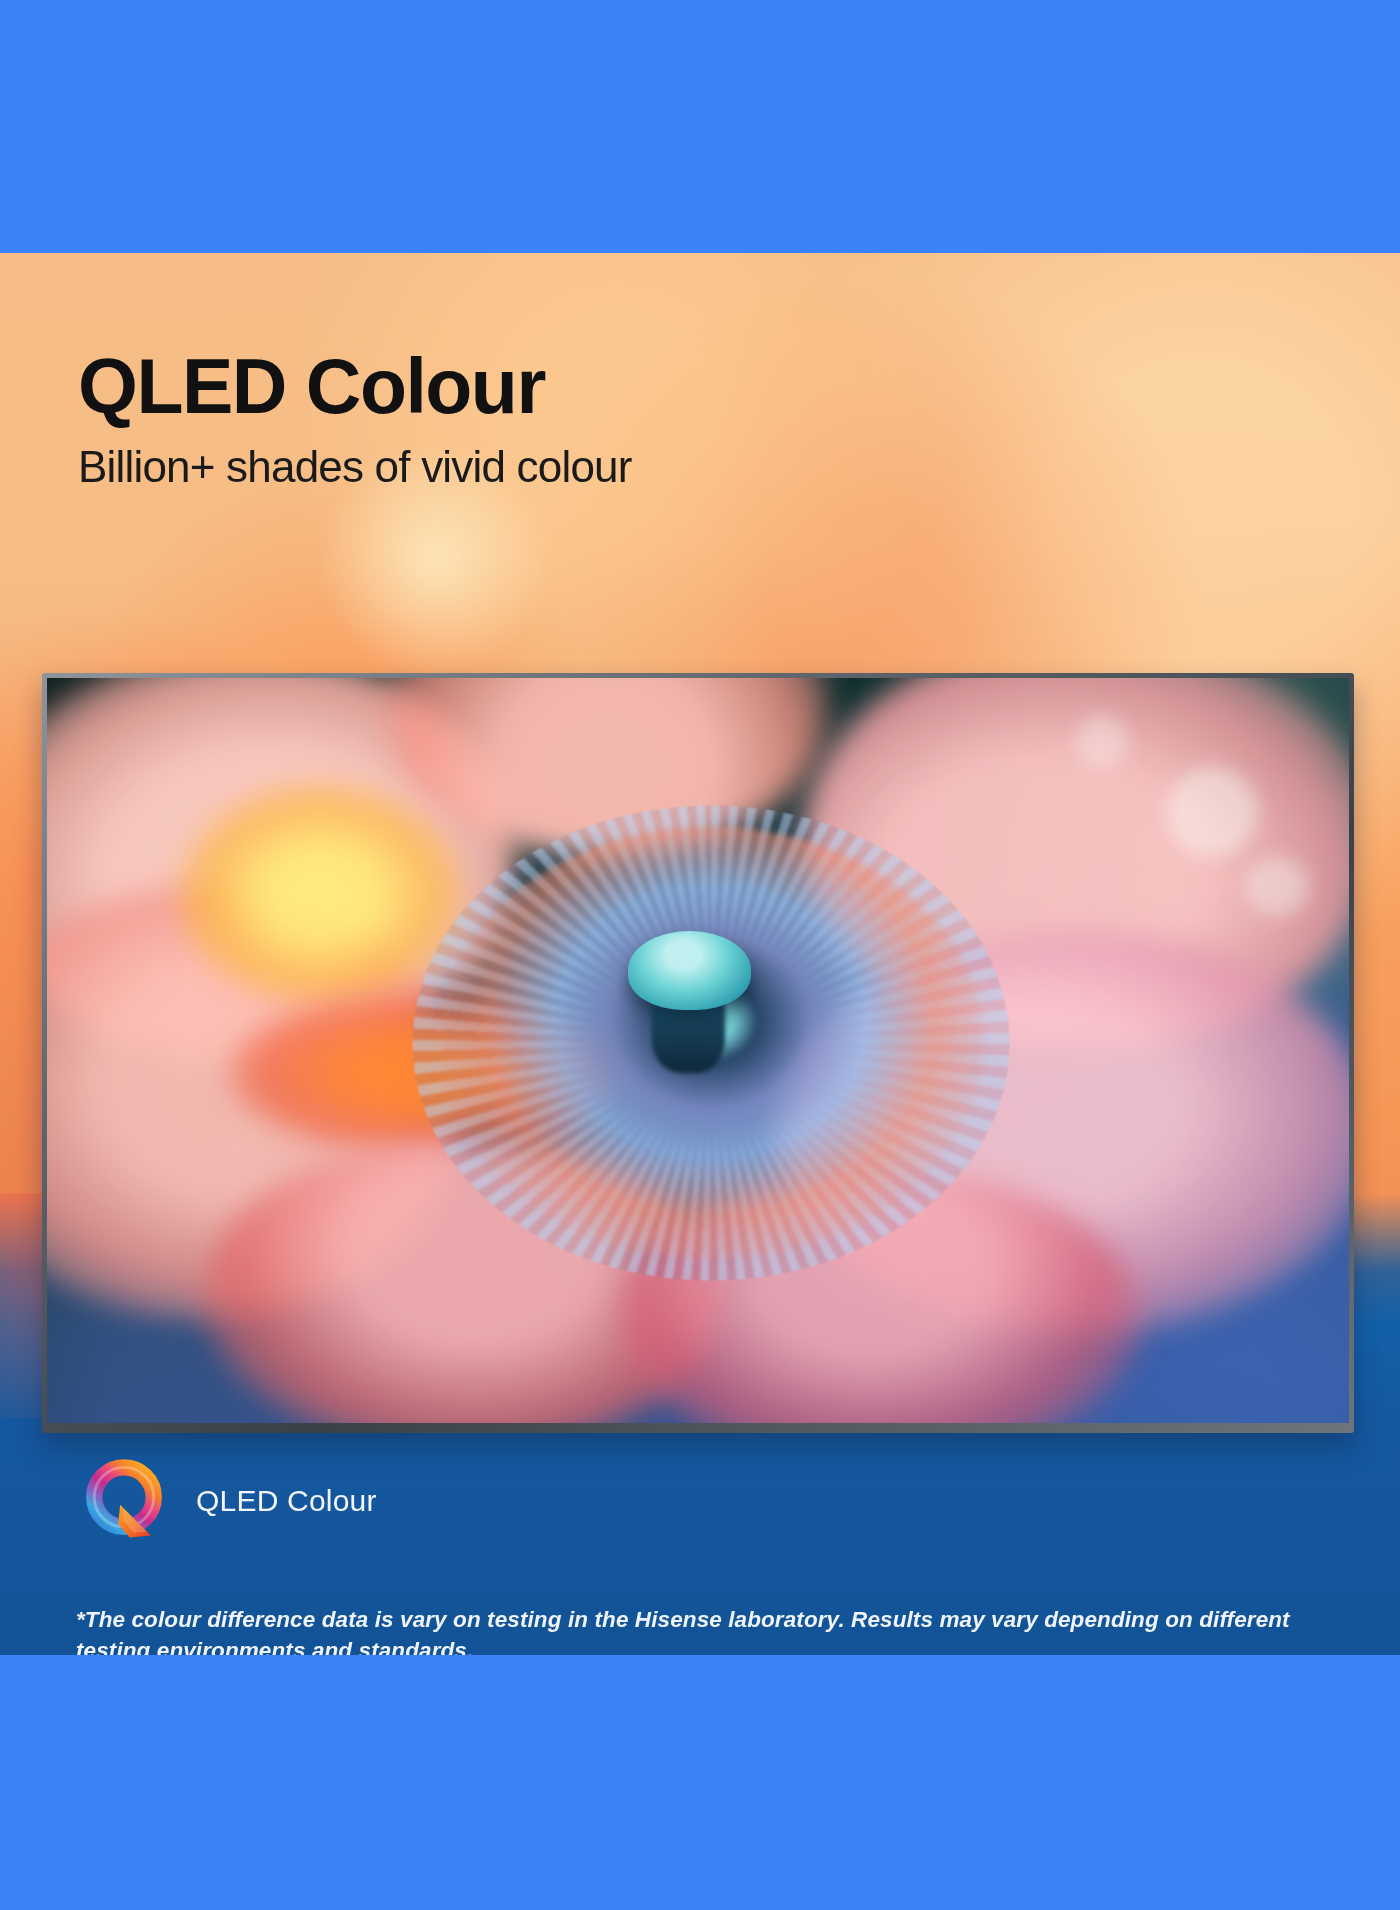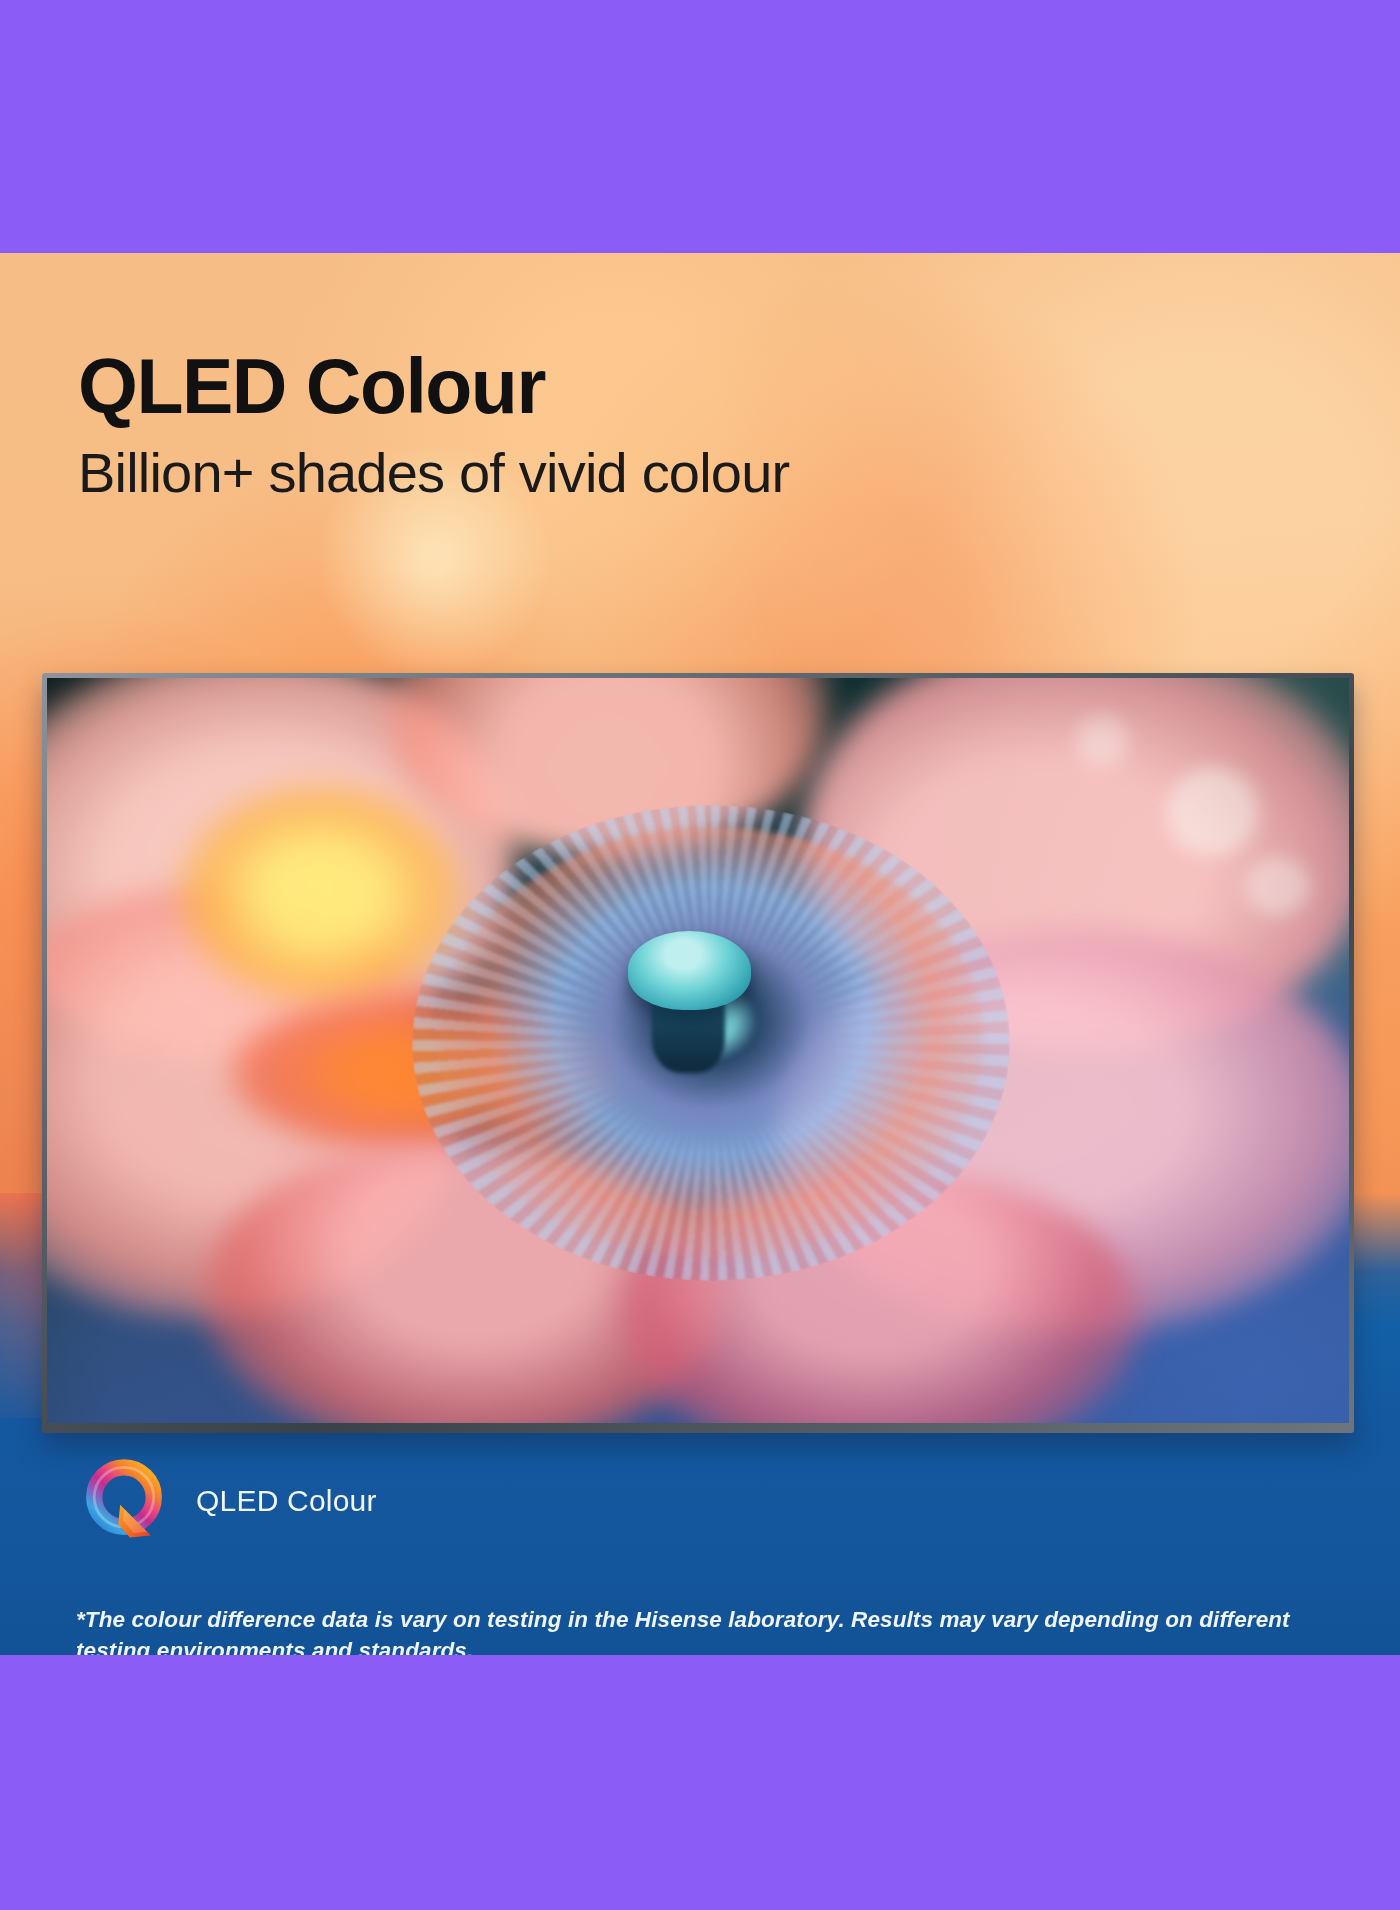--- a/index.html
+++ b/index.html
@@ -2,21 +2,21 @@
 <html><head>
 <meta charset="utf-8">
 <style>
   html,body{margin:0;padding:0;background:#ffffff;}
   body{
     width:1400px;height:1910px;position:relative;overflow:hidden;
     font-family:"Liberation Sans","DejaVu Sans",sans-serif;
   }
 
   
-  #page{position:absolute;inset:0;background:#8b5cf6;}
+  #page{position:absolute;inset:0;background:#3b82f6;}
 
   
   #panel{
     position:absolute;left:0;top:253px;width:1400px;height:1402px;
     overflow:hidden;
   }
 
   
   .bg-warm{
     position:absolute;left:0;top:0;width:1400px;height:1180px;
@@ -49,21 +49,21 @@
     background:linear-gradient(180deg,#14589f 0%,#14569c 60%,#125296 100%);
   }
 
   
   #headline{position:absolute;left:78px;top:95px;}
   #title{
     margin:0;font-size:77px;line-height:1.0;font-weight:700;color:#111111;
     letter-spacing:-1.5px;
   }
   #subtitle{
-    margin:20px 4px 0 0;font-size:56px;line-height:1.0;font-weight:400;color:#1a1a1a;
+    margin:20px 4px 0 0;font-size:44px;line-height:1.0;font-weight:400;color:#1a1a1a;
     letter-spacing:-0.8px;
   }
 
   
   #tv{
     position:absolute;left:42px;top:420px;width:1312px;height:760px;
     border-radius:3px;
     background:linear-gradient(150deg,#8d949b 0%,#5d646c 30%,#3b4148 60%,#6e757c 100%);
     padding:5px 5px 10px 5px;
     box-sizing:border-box;

